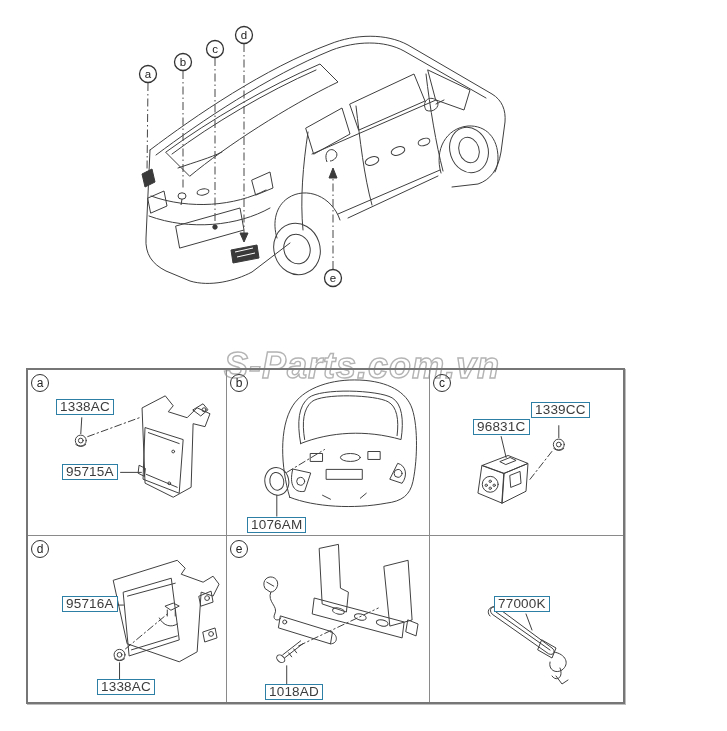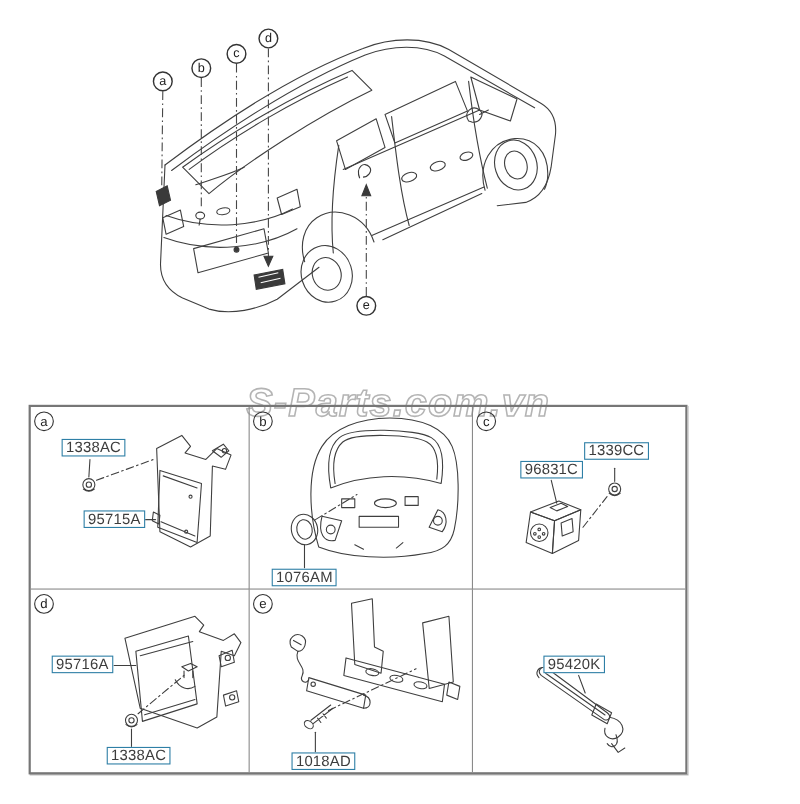--- a/index.html
+++ b/index.html
@@ -159,21 +159,21 @@
           <circle cx="142" cy="114" r="1.4"></circle>
           <circle cx="53" cy="71" r="5.5"></circle>
           <circle cx="53" cy="71" r="2.4"></circle>
           <path d="M48,75 q5,4 10,0"></path>
           <path d="M54,48 L53,64"></path>
           <path d="M93,103 L114,103"></path>
           <path stroke-dasharray="7 3 1.5 3" d="M60,67 L112,48"></path>
         </g>
       </svg>
       <div class="plabel" style="left:28px;top:29px">1338AC</div>
-      <div class="plabel" style="left:48px;top:94px">95715A</div>
+      <div class="plabel" style="left:34px;top:94px">95715A</div>
     </div>
 
     <div class="cell">
       <div class="badge">b</div>
       <svg class="art" viewBox="0 0 203 166">
         <g fill="none" stroke="currentColor" stroke-width="1" stroke-linejoin="round" stroke-linecap="round">
           <path d="M63,128 C54,98 52,58 66,36 C76,20 100,10 128,10 C158,10 178,20 185,36 C192,52 192,88 187,112 C184,126 176,132 160,134 C128,140 88,138 63,128 Z"></path>
           <path d="M74,74 C70,52 72,36 82,28 C94,18 152,20 166,28 C176,34 178,50 175,70 C140,60 104,62 74,74 Z"></path>
           <path d="M78,70 C75,52 77,39 85,32 C96,23 150,25 162,32 C171,37 173,50 171,66"></path>
           <ellipse cx="124" cy="88" rx="10" ry="4"></ellipse>
@@ -234,21 +234,21 @@
           <path d="M138,70 l8,-3 l6,3 l-8,4 Z M140,74 l0,6 M148,74 l0,6"></path>
           <path d="M132,82 C136,90 144,92 150,88"></path>
           <circle cx="92" cy="119" r="5.5"></circle>
           <circle cx="92" cy="119" r="2.4"></circle>
           <path d="M87,123 q5,4 10,0"></path>
           <path stroke-dasharray="7 3 1.5 3" d="M98,113 L140,78"></path>
           <path d="M76,69 L96,69"></path>
           <path d="M92,127 L92,143"></path>
         </g>
       </svg>
-      <div class="plabel" style="left:19px;top:60px">95716A</div>
+      <div class="plabel" style="left:34px;top:60px">95716A</div>
       <div class="plabel" style="left:69px;top:143px">1338AC</div>
     </div>
 
     <div class="cell">
       <div class="badge">e</div>
       <svg class="art" viewBox="0 0 203 166">
         <g fill="none" stroke="currentColor" stroke-width="1" stroke-linejoin="round" stroke-linecap="round">
           <path d="M93,12 L112,8 L114,52 L122,56 L120,76 L96,68 Z"></path>
           <path d="M158,30 L182,24 L186,84 L164,90 Z"></path>
           <path d="M88,62 L178,86 L176,102 L86,78 Z"></path>
@@ -276,17 +276,17 @@
           <path d="M62,78 C58,74 62,68 68,72 L122,112 C126,115 124,120 119,118 Z"></path>
           <path d="M66,76 L120,114"></path>
           <path d="M60,80 C56,76 59,70 65,71"></path>
           <path d="M112,104 L126,112 L122,122 L108,114 Z"></path>
           <path d="M124,116 C136,118 140,128 132,134 C126,138 118,134 120,126"></path>
           <path d="M130,132 C134,142 126,146 122,140"></path>
           <path d="M126,140 L132,148 L138,144"></path>
           <path d="M96,78 L102,94"></path>
         </g>
       </svg>
-      <div class="plabel" style="left:64px;top:60px">95420K</div>
+      <div class="plabel" style="left:64px;top:60px">77000K</div>
     </div>
 
   </div>
 </div>
 
 </body></html>

